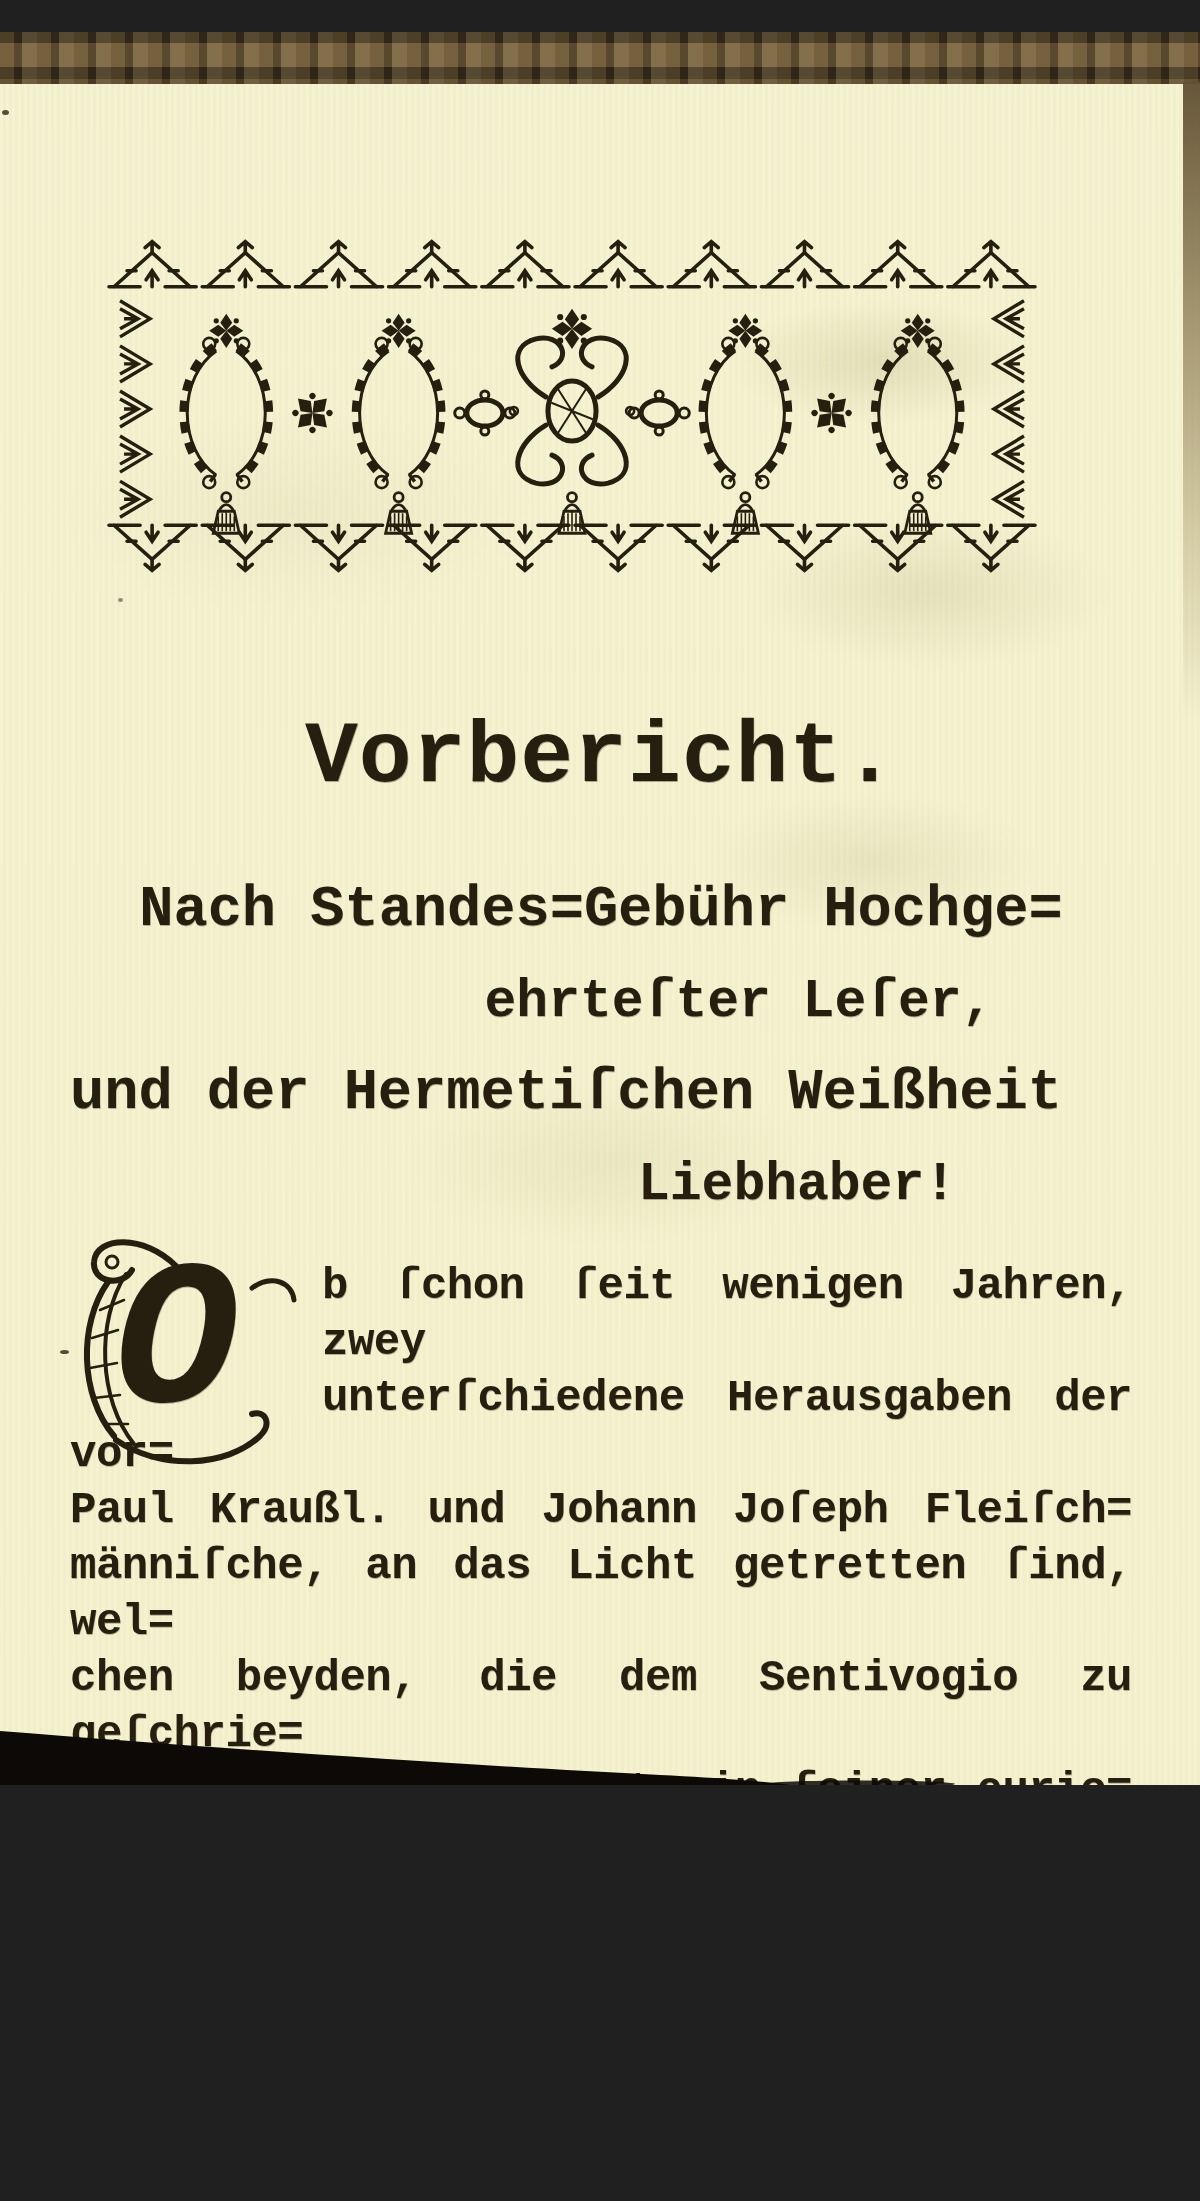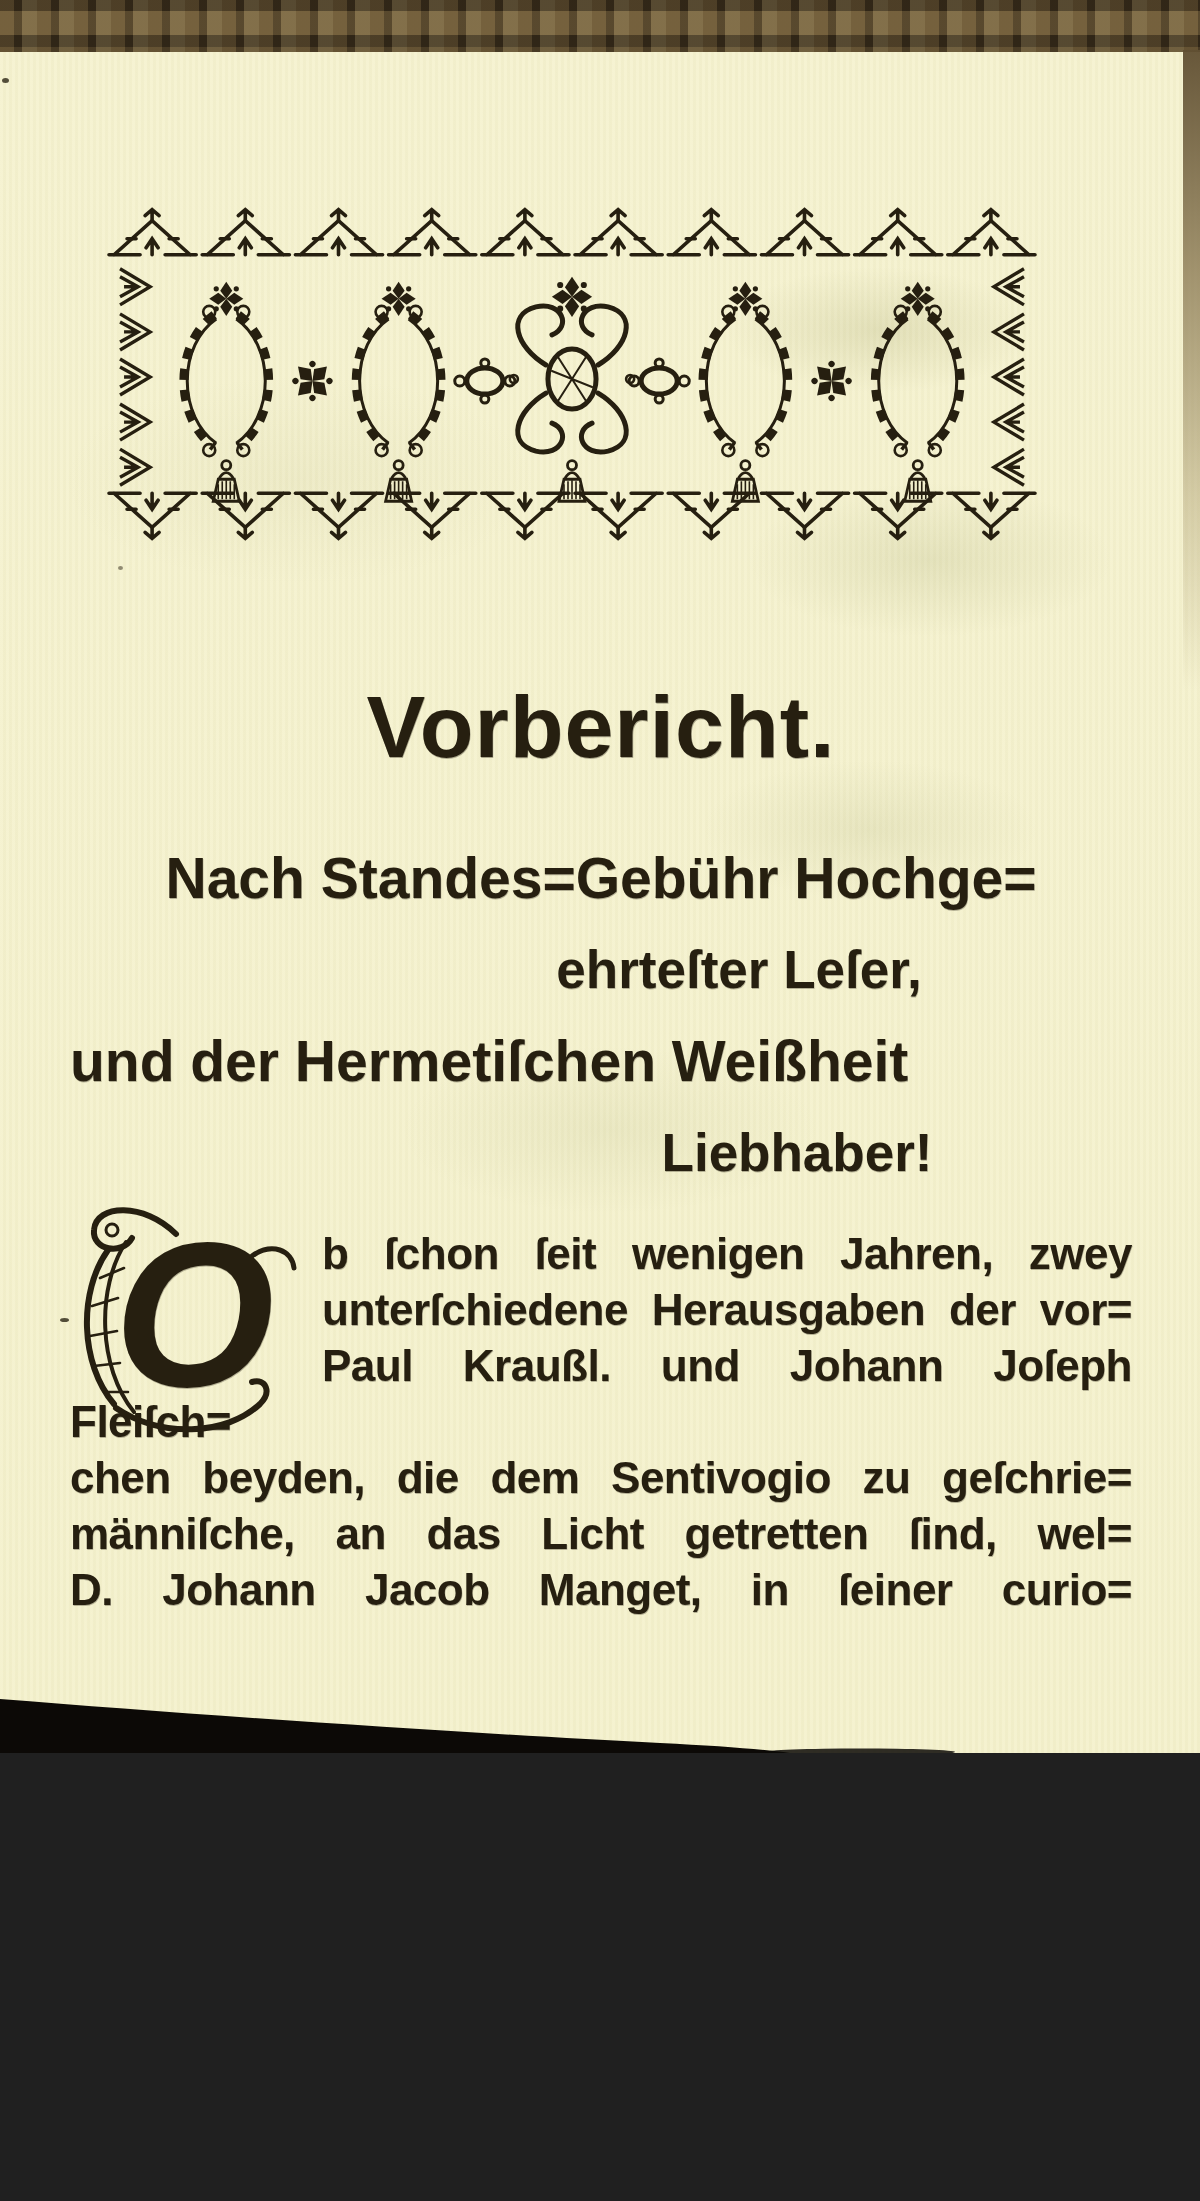--- a/index.html
+++ b/index.html
@@ -1,27 +1,28 @@
 <!DOCTYPE html>
 <html><head>
 <meta charset="utf-8">
 <style>
   html,body{margin:0;padding:0;background:#202020;}
   .stage{
     position:relative;width:1200px;height:1753px;overflow:hidden;
-    font-family:Liberation Sans, sans-serif;
+    font-family:Liberation Mono, monospace;
     color:#261f10;
     background:
       radial-gradient(220px 90px at 880px 330px, rgba(150,150,90,.20), transparent 70%),
       radial-gradient(260px 110px at 930px 560px, rgba(140,145,85,.16), transparent 70%),
       radial-gradient(240px 100px at 870px 830px, rgba(140,145,85,.13), transparent 70%),
       radial-gradient(300px 120px at 610px 1130px, rgba(140,145,85,.10), transparent 70%),
       radial-gradient(340px 150px at 300px 480px, rgba(150,150,95,.08), transparent 70%),
       repeating-linear-gradient(90deg, rgba(255,255,250,.05) 0 3px, rgba(180,175,120,.05) 3px 6px),
       linear-gradient(#f5f2d0,#f4f1cd);
+    margin-top: 32px;
   }
   
   .binding-top{
     position:absolute;left:0;top:0;width:1200px;height:52px;
     background:
       repeating-linear-gradient(90deg, rgba(122,100,62,.55) 0 14px, rgba(70,56,34,.55) 14px 22px, rgba(150,130,88,.5) 22px 37px),
       linear-gradient(#17110a 0 11px, #6f5d3c 11px 35px, #15100a 35px 47px, #4a3d26 47px 52px);
   }
   .edge-right{
     position:absolute;right:0;top:50px;width:17px;height:640px;
@@ -216,22 +217,22 @@
           <path d="M70 34 C40 80 42 160 78 204" stroke-width="4"></path>
           <path d="M44 70 l24 -10 M36 98 l26 -8 M34 128 l27 -5 M38 158 l26 -3 M48 184 l24 0" stroke-width="2.6"></path>
           <path d="M60 200 C104 230 170 228 204 196 C216 184 210 170 196 174" stroke-width="6"></path>
           <path d="M196 48 C216 34 236 42 238 60" stroke-width="5"></path>
         </g>
       </svg>
     </div>
     <div class="bline">b ſchon ſeit wenigen Jahren, zwey</div>
     <div class="bline">unterſchiedene Herausgaben der vor=</div>
     <div class="bline">Paul Kraußl. und Johann Joſeph Fleiſch=</div>
+    <div class="bline">männiſche, an das Licht getretten ſind, wel=</div>
     <div class="bline">chen beyden, die dem Sentivogio zu geſchrie=</div>
-    <div class="bline">männiſche, an das Licht getretten ſind, wel=</div>
     <div class="bline">D. Johann Jacob Manget, in ſeiner curio=</div>
   </div>
 
   <div class="sigrow">
     <span class="sigmark">A 2</span>
     <span class="catchword">ſen</span>
   </div>
 
   <svg class="binding-bottom" viewBox="0 0 1200 70" preserveAspectRatio="none">
     <path d="M0 70 L0 16 C200 32 460 50 660 60 C720 63 760 66 790 70 Z" fill="#0c0906"></path>

